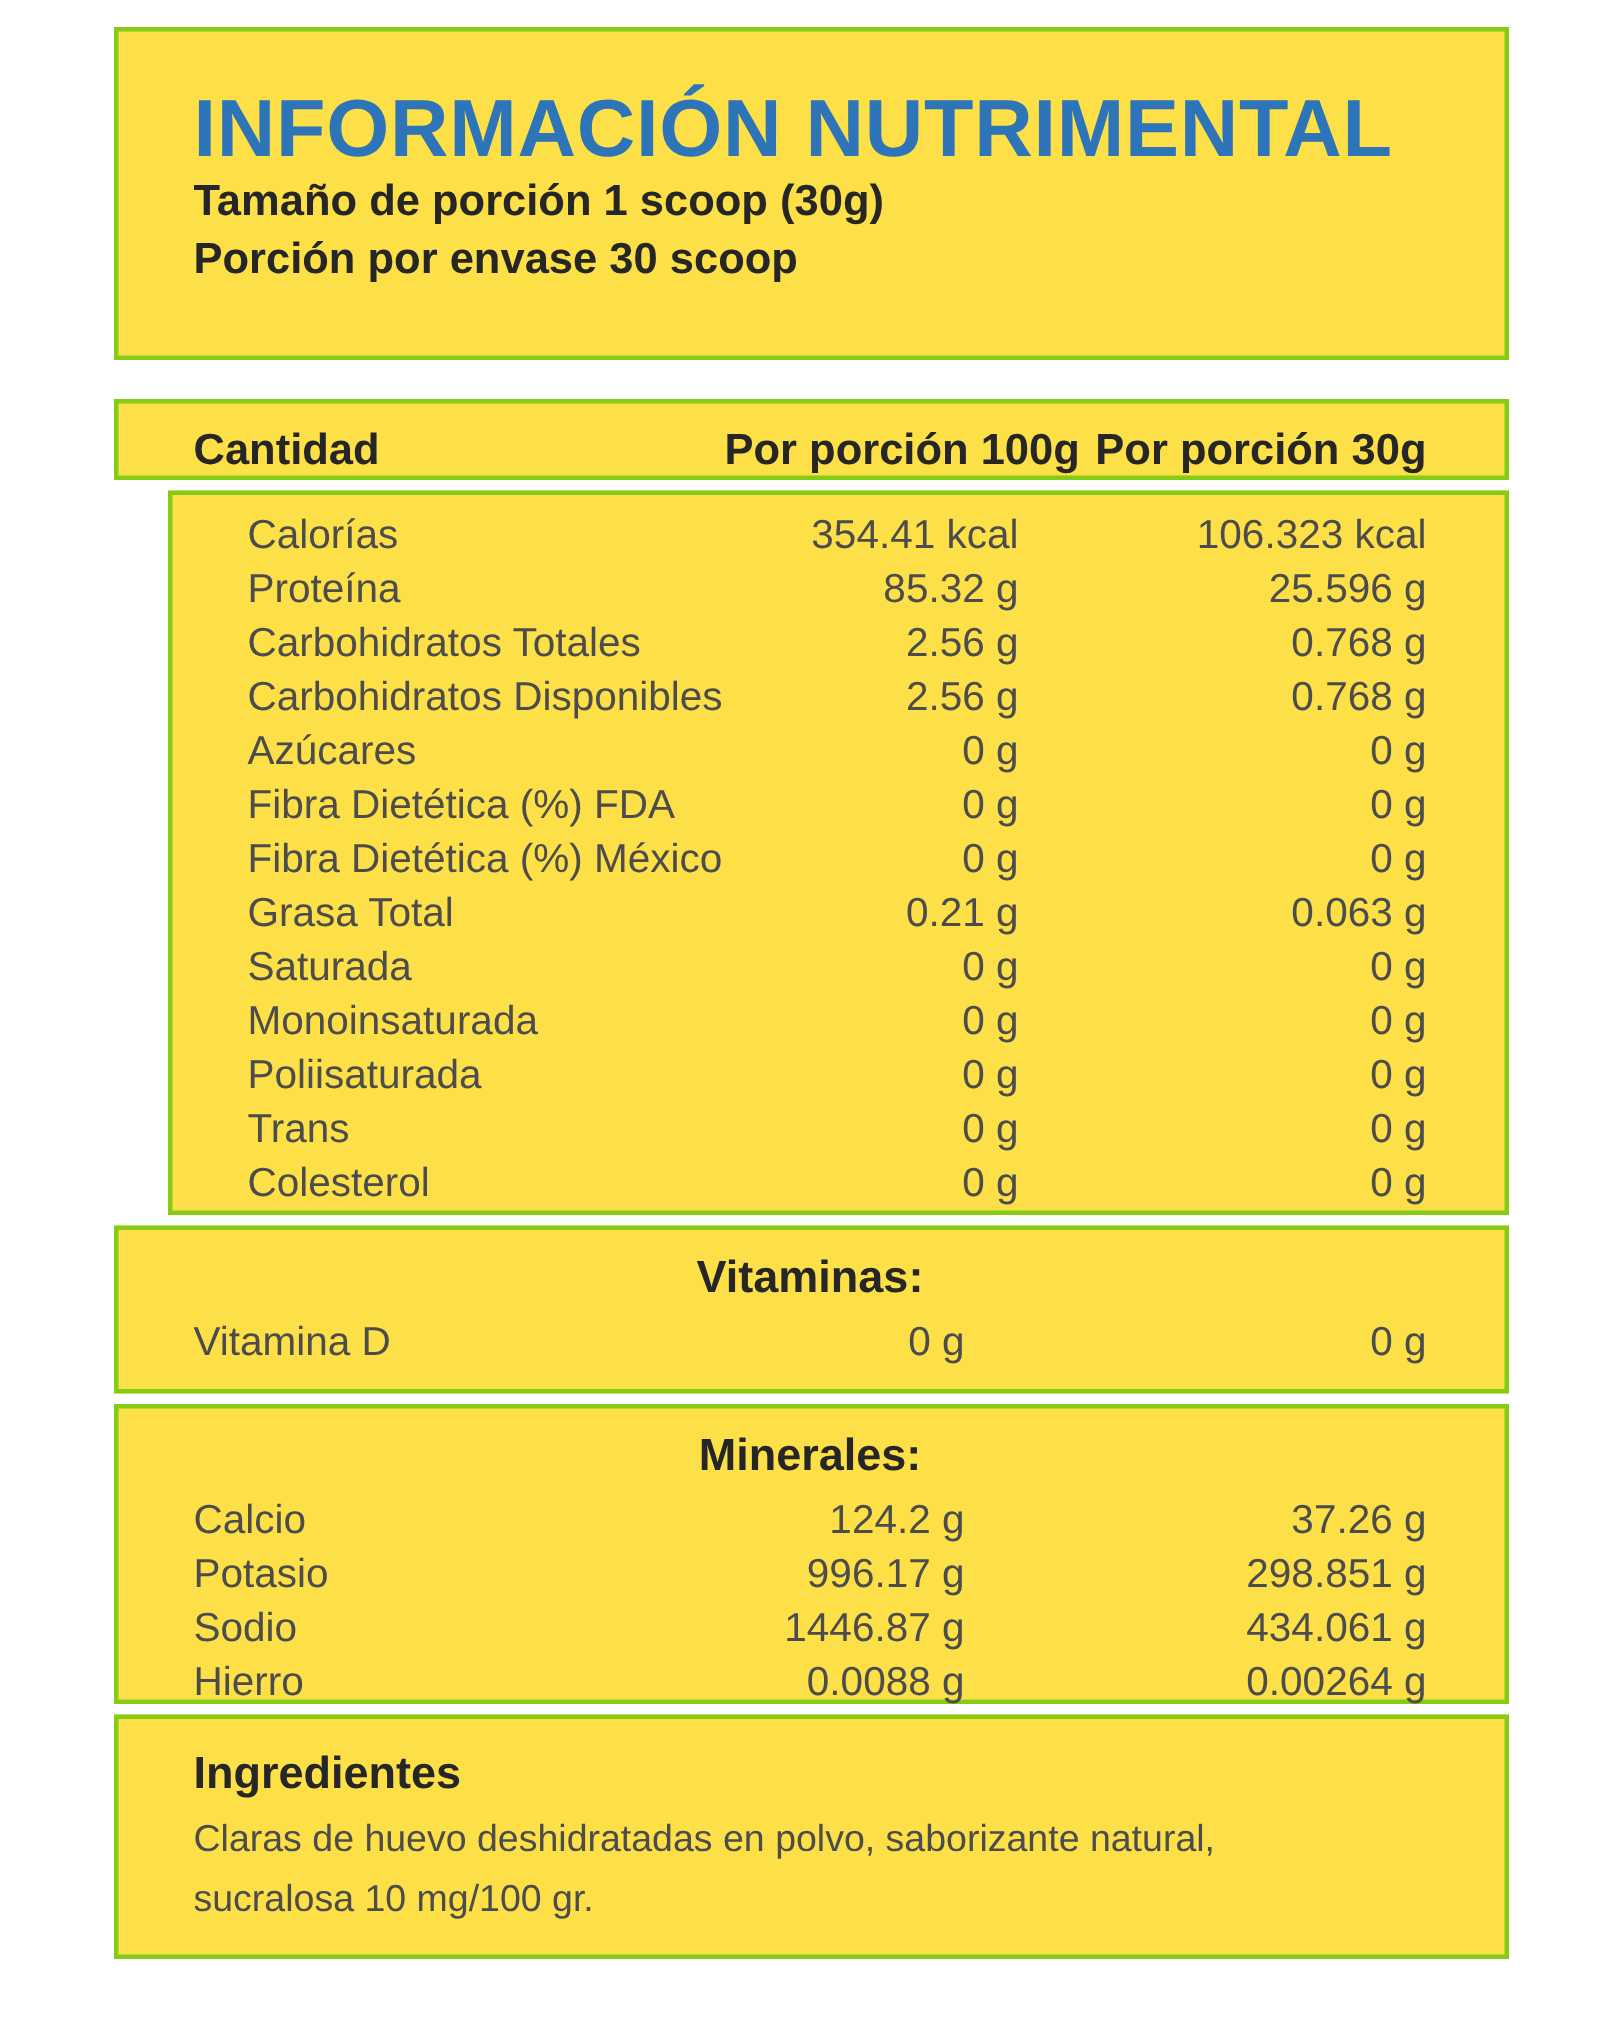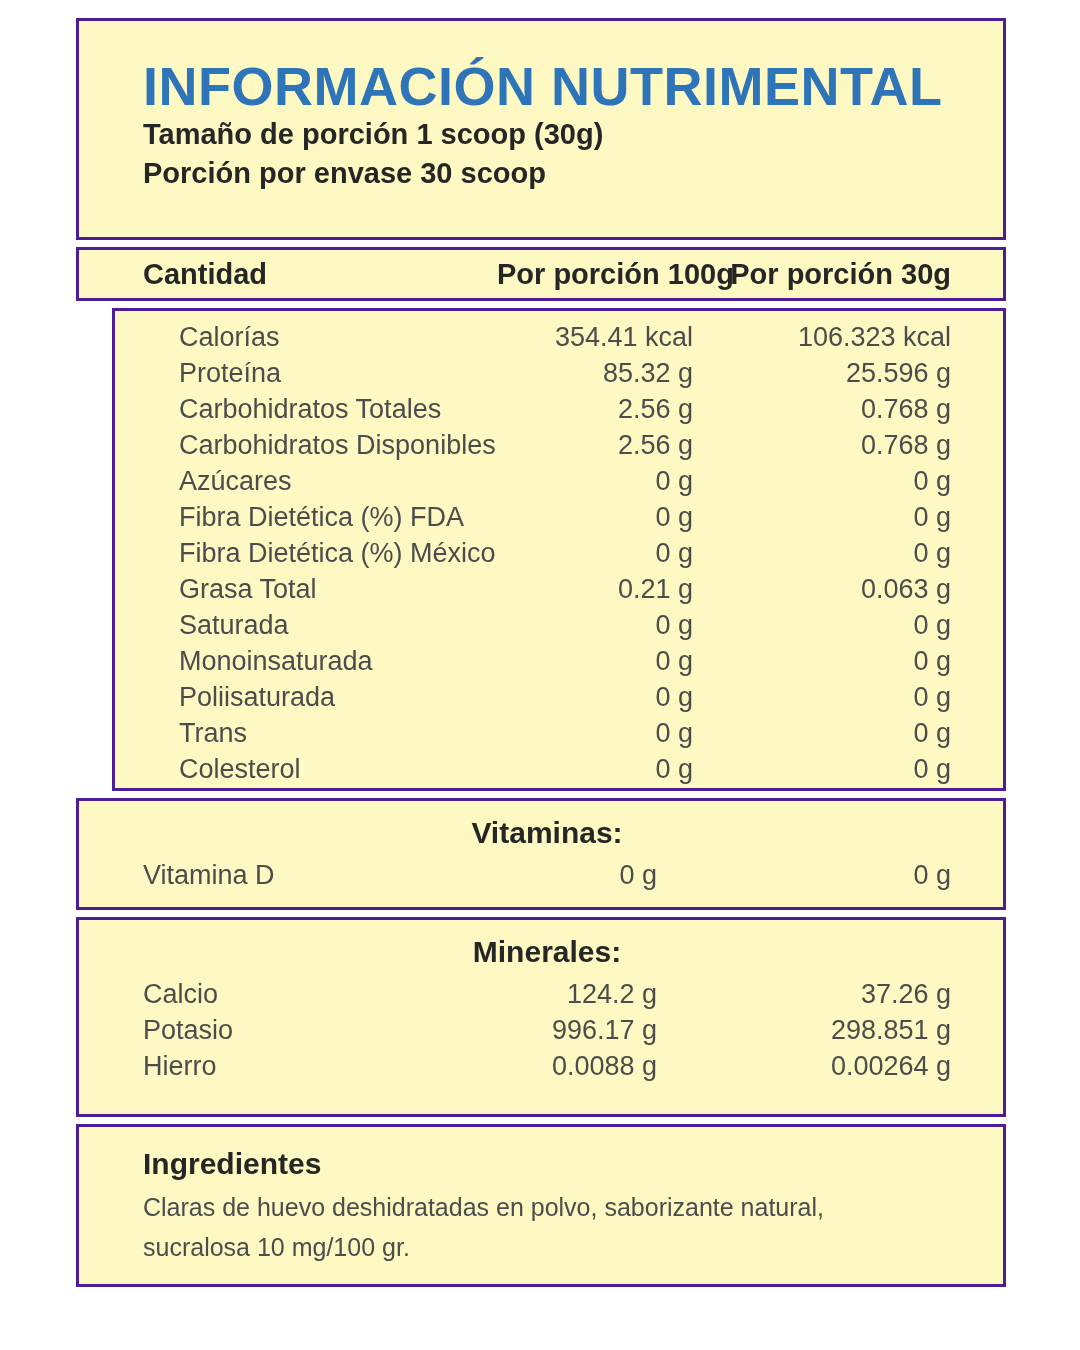--- a/index.html
+++ b/index.html
@@ -19,23 +19,23 @@
     position: absolute;
     left: 76px;
     top: 18px;
     width: 930px;
     display: flex;
     flex-direction: column;
     gap: 7px;
   }
   .box {
     box-sizing: border-box;
-    border: 3px solid #4c1d95;
-    background: #fef9c3;
-    padding-left: 64px;
+    border: 3px solid #84cc16;
+    background: #fde047;
+    padding-left: 50px;
     padding-right: 52px;
   }
   
   .box-title { height: 222px; padding-top: 36px; }
   .main-title {
     color: #2e74b8;
     font-size: 54px;
     font-weight: bold;
     letter-spacing: 0.5px;
     line-height: 58px;
@@ -51,21 +51,22 @@
   .grid3 {
     display: grid;
     grid-template-columns: 354px 160px 1fr;
   }
   .grid3 .c2, .grid3 .c3 { text-align: right; white-space: nowrap; }
   .grid3 .c1 { white-space: nowrap; }
   
   .box-colhead {
     height: 54px;
     display: flex;
-    align-items: center;
+    align-items: flex-end;
+    margin-top: 19px;
   }
   .box-colhead .grid3 {
     width: 100%;
     font-size: 29px;
     font-weight: bold;
     color: #262626;
   }
   
   .box-main { height: 483px; padding-top: 8px; margin-left: 36px; }
   .nrow {
@@ -205,20 +206,25 @@
         <span class="c1">Calcio</span>
         <span class="c2">124.2 g</span>
         <span class="c3">37.26 g</span>
       </div>
       <div class="grid3 nrow">
         <span class="c1">Potasio</span>
         <span class="c2">996.17 g</span>
         <span class="c3">298.851 g</span>
       </div>
       <div class="grid3 nrow">
+        <span class="c1">Sodio</span>
+        <span class="c2">1446.87 g</span>
+        <span class="c3">434.061 g</span>
+      </div>
+      <div class="grid3 nrow">
         <span class="c1">Hierro</span>
         <span class="c2">0.0088 g</span>
         <span class="c3">0.00264 g</span>
       </div>
     </div>
 
     <div class="box box-ingredients">
       <div class="ingredients-heading">Ingredientes</div>
       <div class="ingredients-text">
         <div>Claras de huevo deshidratadas en polvo, saborizante natural,</div>

